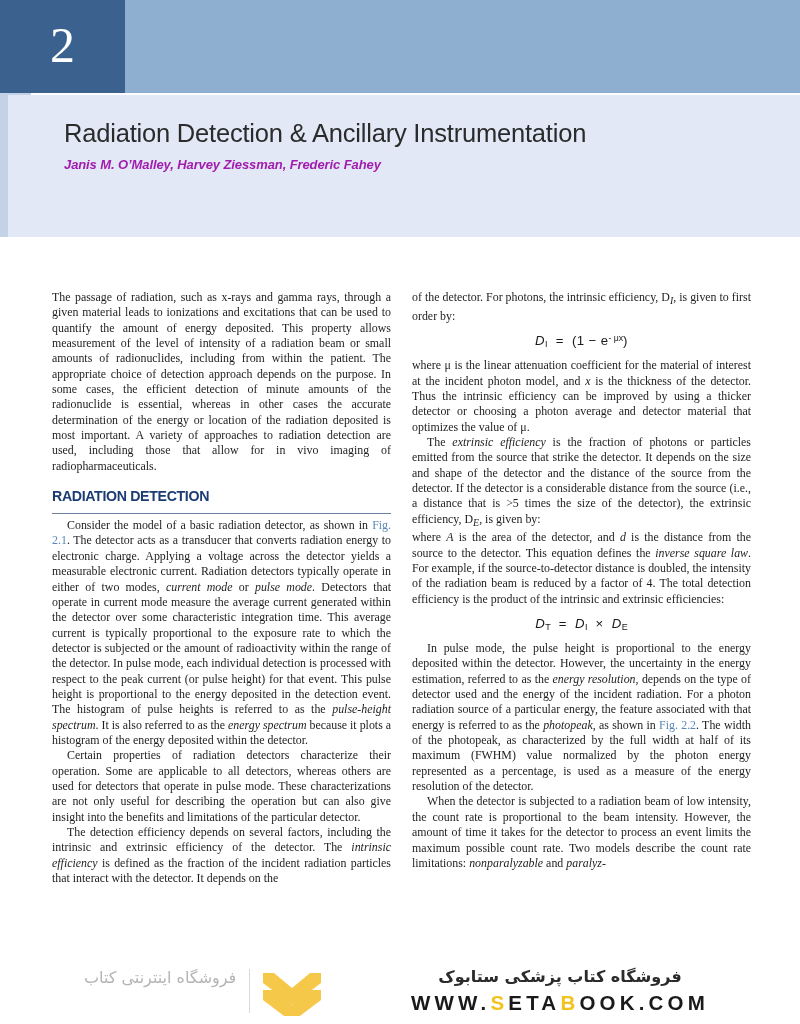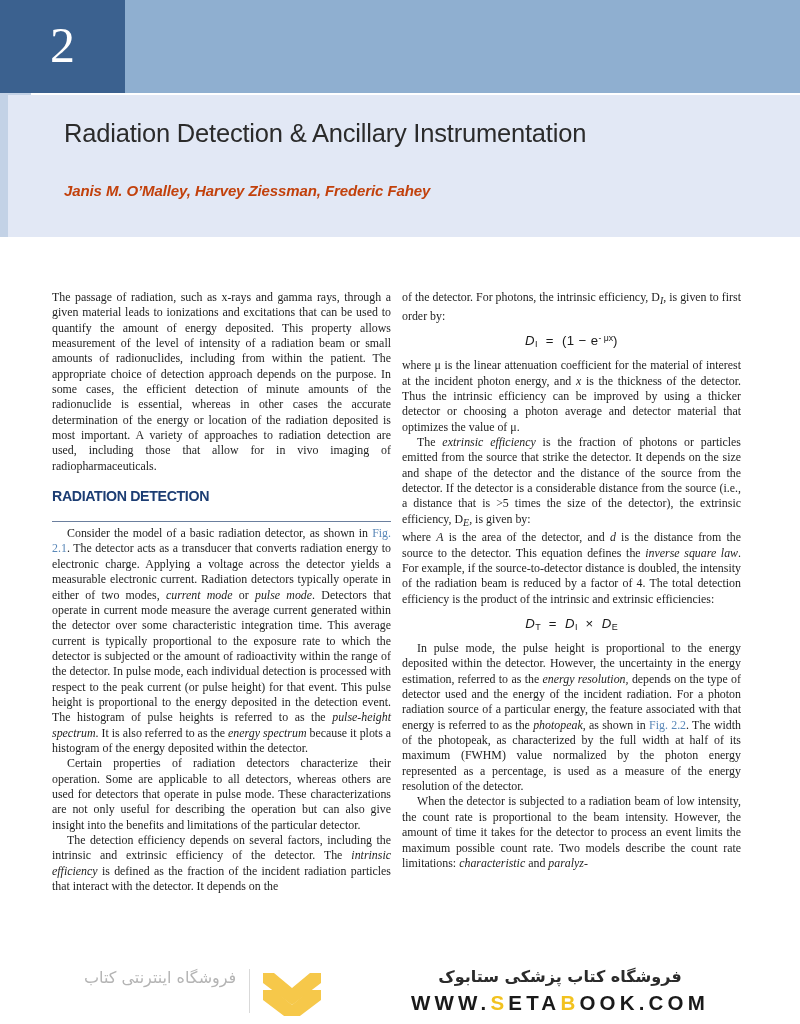--- a/index.html
+++ b/index.html
@@ -54,41 +54,41 @@
   }
   .chapter-title {
     font-family: "Liberation Sans", sans-serif;
     font-size: 25.5px;
     font-weight: 400;
     color: #2b2b2b;
     line-height: 1.28;
     letter-spacing: -0.2px;
   }
   .authors {
-    margin-top: 32px;
+    margin-top: 7px;
     font-family: "Liberation Sans", sans-serif;
     font-style: italic;
     font-weight: 600;
-    font-size: 15px;
-    color: #c2410c;
+    font-size: 13px;
+    color: #a21caf;
     letter-spacing: -0.1px;
   }
 
   
   .body-area {
     position: absolute; left: 0; top: 237px;
     width: 800px; height: 728px;
     background: #ffffff;
     overflow: hidden;
   }
   .columns {
     position: absolute; left: 52px; top: 53px;
     width: 700px;
     display: flex;
-    gap: 11px;
+    gap: 21px;
   }
   .col { width: 339px; }
 
   p.bodytext {
     font-family: "Liberation Serif", serif;
     font-size: 11.9px;
     line-height: 15.35px;
     color: #1d1d1d;
     text-align: justify;
     text-justify: inter-word;
@@ -96,21 +96,21 @@
   }
   p.bodytext.indent { text-indent: 15px; }
 
   h2.section-head {
     font-family: "Liberation Sans", sans-serif;
     font-weight: 700;
     font-size: 14.2px;
     letter-spacing: -0.35px;
     color: #1c3d73;
     margin-top: 14px;
-    padding-bottom: 17px;
+    padding-bottom: 9px;
     border-bottom: 1.4px solid #6b7f9e;
     margin-bottom: 4px;
   }
 
   .figref { color: #5a88b8; }
   em { font-style: italic; }
 
   
   .equation {
     font-family: "Liberation Sans", sans-serif;
@@ -242,32 +242,32 @@
         <p class="bodytext indent"><span>The detection efficiency depends on several factors, including the intrinsic and extrinsic efficiency of the detector. The </span><em>intrinsic efficiency</em><span> is defined as the fraction of the incident radiation particles that interact with the detector. It depends on the</span></p>
 
       </div>
 
       <div class="col">
 
         <p class="bodytext"><span>of the detector. For photons, the intrinsic efficiency, D</span><sub style="font-style:italic">I</sub><span>, is given to first order by:</span></p>
 
         <div class="equation"><span class="var">D</span><sub>I</sub>&nbsp;&nbsp;<span>=</span>&nbsp;&nbsp;<span>(1  −  e</span><sup>- μx</sup><span>)</span></div>
 
-        <p class="bodytext"><span>where μ is the linear attenuation coefficient for the material of interest at the incident photon energy, and </span><em>x</em><span> is the thickness of the detector. Thus the intrinsic efficiency can be improved by using a thicker detector or choosing a photon average and detector material that optimizes the value of μ.</span></p>
+        <p class="bodytext"><span>where μ is the linear attenuation coefficient for the material of interest at the incident photon model, and </span><em>x</em><span> is the thickness of the detector. Thus the intrinsic efficiency can be improved by using a thicker detector or choosing a photon average and detector material that optimizes the value of μ.</span></p>
 
         <p class="bodytext indent"><span>The </span><em>extrinsic efficiency</em><span> is the fraction of photons or particles emitted from the source that strike the detector. It depends on the size and shape of the detector and the distance of the source from the detector. If the detector is a considerable distance from the source (i.e., a distance that is &gt;5 times the size of the detector), the extrinsic efficiency, D</span><sub style="font-style:italic">E</sub><span>, is given by:</span></p>
 
 
         <p class="bodytext"><span>where </span><em>A</em><span> is the area of the detector, and </span><em>d</em><span> is the distance from the source to the detector. This equation defines the </span><em>inverse square law</em><span>. For example, if the source-to-detector distance is doubled, the intensity of the radiation beam is reduced by a factor of 4. The total detection efficiency is the product of the intrinsic and extrinsic efficiencies:</span></p>
 
         <div class="equation"><span class="var">D</span><sub>T</sub>&nbsp;&nbsp;<span>=</span>&nbsp;&nbsp;<span class="var">D</span><sub>I</sub>&nbsp;&nbsp;<span>×</span>&nbsp;&nbsp;<span class="var">D</span><sub>E</sub></div>
 
         <p class="bodytext indent"><span>In pulse mode, the pulse height is proportional to the energy deposited within the detector. However, the uncertainty in the energy estimation, referred to as the </span><em>energy resolution,</em><span> depends on the type of detector used and the energy of the incident radiation. For a photon radiation source of a particular energy, the feature associated with that energy is referred to as the </span><em>photopeak</em><span>, as shown in </span><span class="figref">Fig. 2.2</span><span>. The width of the photopeak, as characterized by the full width at half of its maximum (FWHM) value normalized by the photon energy represented as a percentage, is used as a measure of the energy resolution of the detector.</span></p>
 
-        <p class="bodytext indent"><span>When the detector is subjected to a radiation beam of low intensity, the count rate is proportional to the beam intensity. However, the amount of time it takes for the detector to process an event limits the maximum possible count rate. Two models describe the count rate limitations: </span><em>characteristic</em><span> and </span><em>paralyz-</em></p>
+        <p class="bodytext indent"><span>When the detector is subjected to a radiation beam of low intensity, the count rate is proportional to the beam intensity. However, the amount of time it takes for the detector to process an event limits the maximum possible count rate. Two models describe the count rate limitations: </span><em>nonparalyzable</em><span> and </span><em>paralyz-</em></p>
 
       </div>
     </div>
 
     <div class="fade"></div>
   </div>
 
   <div class="footer">
 
     <div class="footer-left">

